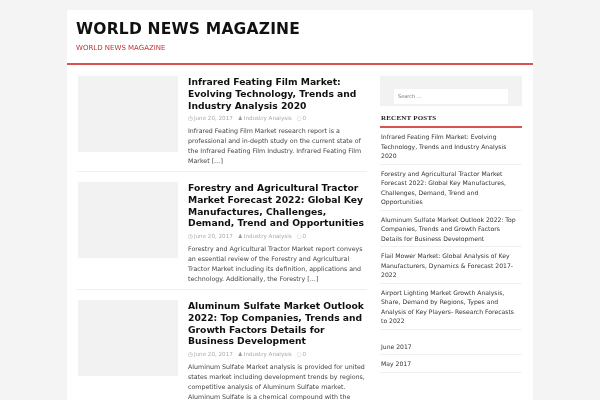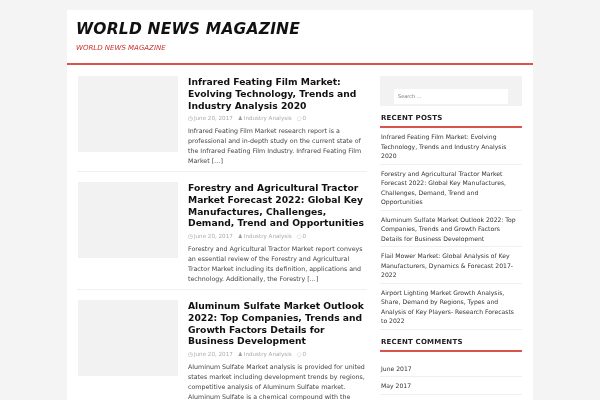--- a/index.html
+++ b/index.html
@@ -1,35 +1,35 @@
 <!DOCTYPE html>
 <html><head>
 <meta charset="utf-8">
 <style>
   * { box-sizing: border-box; margin: 0; padding: 0; }
   html, body { width: 600px; height: 400px; overflow: hidden; }
   body { background: #f4f4f4; font-family: "DejaVu Sans", sans-serif; color: #333; }
   .wrap { position: absolute; left: 67px; top: 10px; width: 466px; height: 400px; background: #fff; }
-  .header { height: 54px; padding: 10px 9px 0 9px; font-style: italic; }
+  .header { height: 54px; padding: 10px 9px 0 9px; }
   .site-title { font-family: "DejaVu Sans", sans-serif; font-weight: bold; font-size: 15.5px; color: #111; letter-spacing: 0.2px; line-height: 18px; }
   .site-desc { font-size: 7px; color: #c9302c; margin-top: 6px; }
   .redline { position: absolute; left: 0; top: 53px; width: 466px; height: 2px; background: #d9534f; }
   .main { position: absolute; left: 10px; top: 66px; width: 290px; }
   .post { position: relative; height: 96px; margin-bottom: 0; border-bottom: 1px solid #f0f0f0; }
   .post + .post { margin-top: 10px; }
   .thumb { position: absolute; left: 1px; top: 0; width: 100px; height: 76px; background: #f2f2f2; }
   .post-body { position: absolute; left: 111px; top: 0; width: 180px; }
   .post-title { font-weight: bold; font-size: 9.2px; line-height: 11.8px; color: #111; }
   .meta { font-size: 5.6px; color: #aaa; margin-top: 4px; display: flex; gap: 5px; align-items: center; }
   .meta .icon { font-size: 5.6px; color: #999; margin-right: 1px; }
   .excerpt { font-size: 6.3px; line-height: 10px; color: #444; margin-top: 5px; }
   .sidebar { position: absolute; left: 313px; top: 66px; width: 142px; }
   .search-box { background: #f2f2f2; height: 30px; padding: 7px 14px; }
   .search-input { width: 100%; height: 15px; background: #fff; border: none; font-size: 5px; padding-left: 4px; color: #aaa; font-family: "DejaVu Sans", sans-serif; }
-  .widget-title { font-weight: bold; font-size: 7px; color: #222; padding: 8px 1px 4px 1px; border-bottom: 2px solid #d9534f; letter-spacing: 0.2px; }
+  .widget-title { font-weight: bold; font-size: 7px; color: #222; padding: 8px 1px 4px 1px; border-bottom: 2px solid #d9534f; letter-spacing: 0.2px; font-family: Liberation Serif, serif; }
   .widget-list { list-style: none; }
   .widget-list li { font-size: 6.1px; line-height: 9.5px; color: #333; padding: 4px 1px 3px 1px; border-bottom: 1px solid #f0f0f0; }
   .w-gap { height: 8px; }
 </style>
 </head>
 <body>
 
 <div class="wrap">
   <div class="header">
     <div class="site-title">WORLD NEWS MAGAZINE</div>
@@ -85,21 +85,20 @@
 
     <div class="widget-title">RECENT POSTS</div>
     <ul class="widget-list">
       <li>Infrared Feating Film Market: Evolving Technology, Trends and Industry Analysis 2020</li>
       <li>Forestry and Agricultural Tractor Market Forecast 2022: Global Key Manufactures, Challenges, Demand, Trend and Opportunities</li>
       <li>Aluminum Sulfate Market Outlook 2022: Top Companies, Trends and Growth Factors Details for Business Development</li>
       <li>Flail Mower Market: Global Analysis of Key Manufacturers, Dynamics &amp; Forecast 2017-2022</li>
       <li>Airport Lighting Market Growth Analysis, Share, Demand by Regions, Types and Analysis of Key Players- Research Forecasts to 2022</li>
     </ul>
 
-    <div class="widget-title">RECENT COMMENTS</div>
     <div class="w-gap"></div>
 
     <ul class="widget-list">
       <li>June 2017</li>
       <li>May 2017</li>
 
     </ul>
   </div>
 </div>
 

